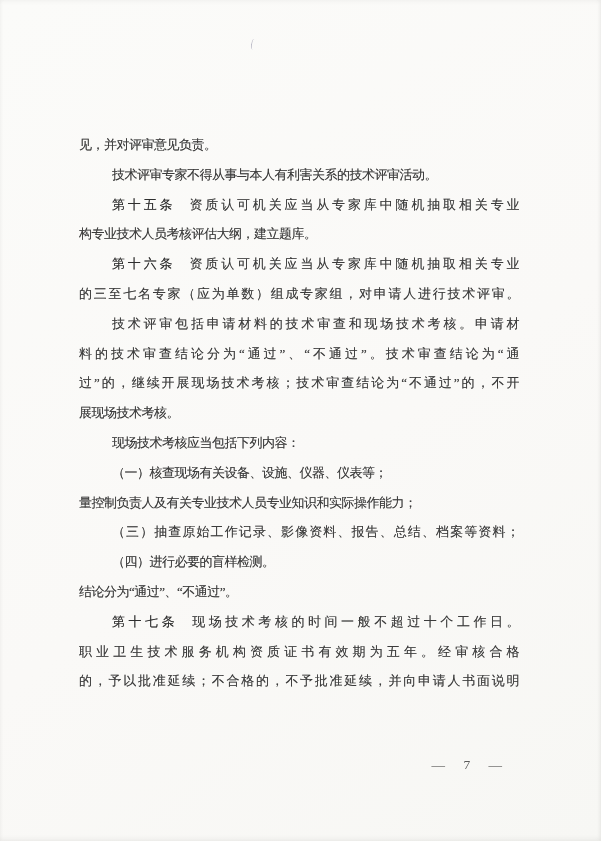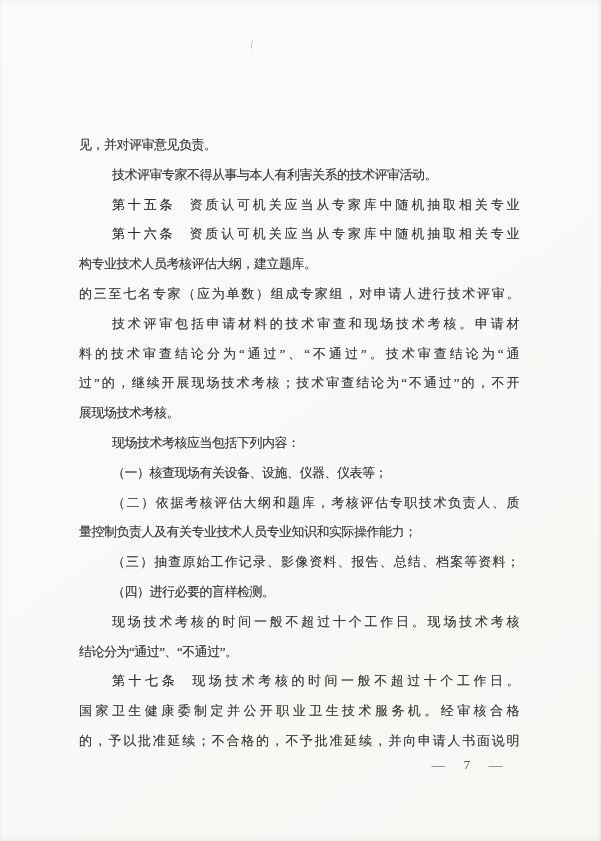--- a/index.html
+++ b/index.html
@@ -72,33 +72,31 @@
 </style>
 </head>
 <body>
 
 <div class="page">
   <div class="scan-speck"></div>
   <div class="doc-body">
       <div class="line"><span>见，并对评审意见负责。</span></div>
       <div class="line indent"><span>技术评审专家不得从事与本人有利害关系的技术评审活动。</span></div>
       <div class="line indent fill"><span class="article">第十五条</span><span>资质认可机关应当从专家库中随机抽取相关专业</span></div>
+      <div class="line"><span>构专业技术人员考核评估大纲，建立题库。</span></div>
       <div class="line indent fill"><span class="article">第十六条</span><span>资质认可机关应当从专家库中随机抽取相关专业</span></div>
-      <div class="line"><span>构专业技术人员考核评估大纲，建立题库。</span></div>
       <div class="line fill"><span>的三至七名专家（应为单数）组成专家组，对申请人进行技术评审。</span></div>
       <div class="line indent fill"><span>技术评审包括申请材料的技术审查和现场技术考核。申请材</span></div>
       <div class="line fill"><span>料的技术审查结论分为“通过”、“不通过”。技术审查结论为“通</span></div>
       <div class="line fill"><span>过”的，继续开展现场技术考核；技术审查结论为“不通过”的，不开</span></div>
       <div class="line"><span>展现场技术考核。</span></div>
       <div class="line indent"><span>现场技术考核应当包括下列内容：</span></div>
       <div class="line indent"><span>（一）核查现场有关设备、设施、仪器、仪表等；</span></div>
-      <div class="line indent fill"><span>（二）依据考核评估大纲和题库，考核评估专职技术负责人、质</span></div>
       <div class="line"><span>量控制负责人及有关专业技术人员专业知识和实际操作能力；</span></div>
       <div class="line indent fill"><span>（三）抽查原始工作记录、影像资料、报告、总结、档案等资料；</span></div>
       <div class="line indent"><span>（四）进行必要的盲样检测。</span></div>
-      <div class="line indent fill"><span>现场技术考核的时间一般不超过十个工作日。现场技术考核</span></div>
       <div class="line"><span>结论分为“通过”、“不通过”。</span></div>
       <div class="line indent fill"><span class="article">第十七条</span><span>现场技术考核的时间一般不超过十个工作日。</span></div>
-      <div class="line fill"><span>国家卫生健康委制定并公开职业卫生技术服务机。经审核合格</span></div>
+      <div class="line fill"><span>职业卫生技术服务机构资质证书有效期为五年。经审核合格</span></div>
       <div class="line fill"><span>的，予以批准延续；不合格的，不予批准延续，并向申请人书面说明</span></div>
     </div>
   <div class="page-number">— 7 —</div>
 </div>
 
 </body></html>

